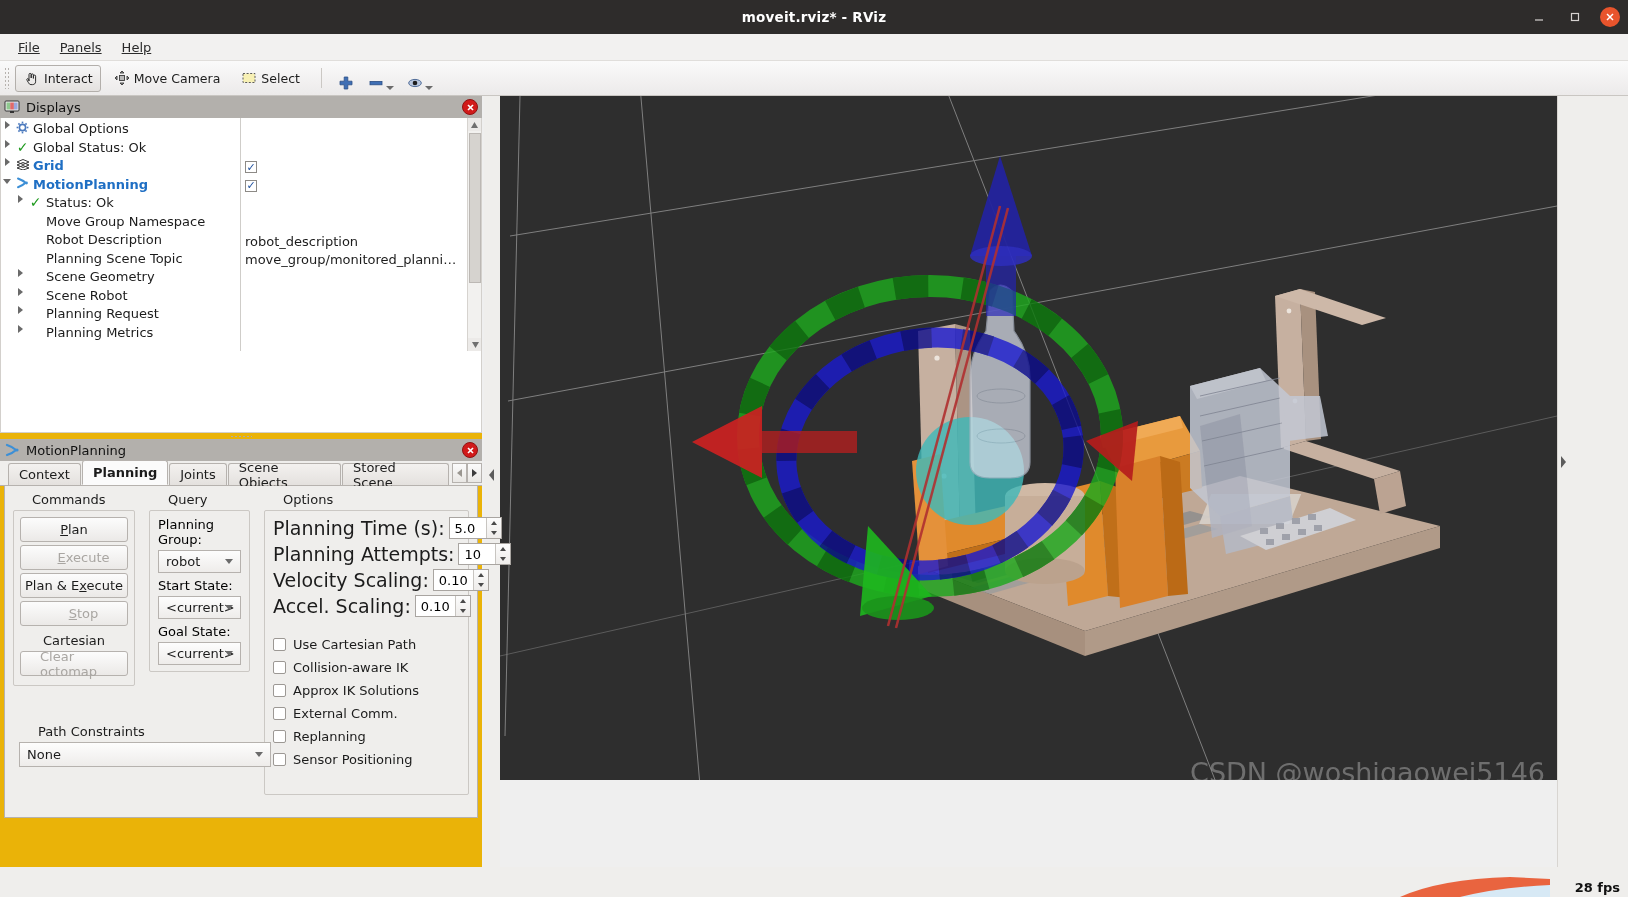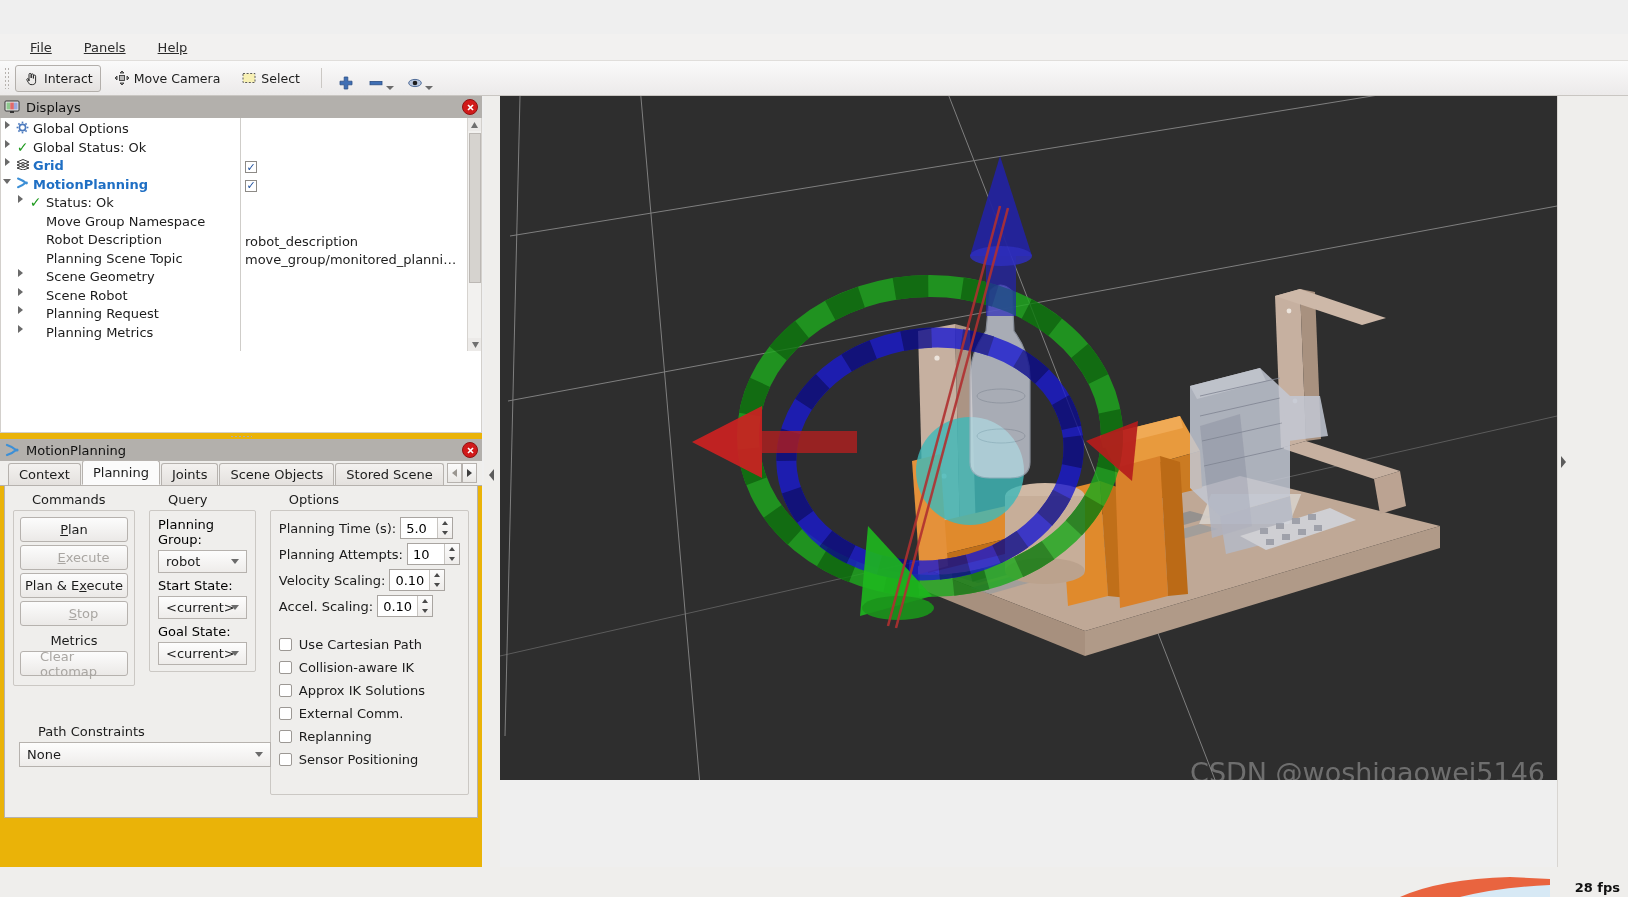--- a/index.html
+++ b/index.html
@@ -38,21 +38,21 @@
 
   
   .menubar {
     position: absolute; left: 0; top: 34px; width: 1628px; height: 27px;
     background: #f2f1f0; display: flex; align-items: center;
     padding-left: 8px; border-bottom: 1px solid #e0dedb;
   }
   .menu-item {
     padding: 3px 10px; font-size: 13px; color: #2b2b2b;
   }
-  .menu-item u { text-decoration: underline; margin-left: 12px; }
+  .menu-item u { text-decoration: underline; }
 
   
   .toolbar {
     position: absolute; left: 0; top: 61px; width: 1628px; height: 35px;
     background: linear-gradient(#fafafa, #eceaea);
     border-bottom: 1px solid #c9c6c2;
     display: flex; align-items: center; padding-left: 4px;
   }
   .tb-grip {
     width: 7px; height: 22px; margin-right: 4px;
@@ -184,21 +184,21 @@
     background: #efeeec;
   }
   .tab {
     height: 22px; padding: 0 10px; font-size: 13px; color: #1c1c1c;
     background: linear-gradient(#f3f1ef, #e4e1de);
     border: 1px solid #b6b2ae; border-bottom: none;
     border-top-left-radius: 3px; border-top-right-radius: 3px;
     display: flex; align-items: center; margin-right: 1px;
   }
   .tab.active {
-    background: #fbfbfb; height: 25px; border-bottom: 1px solid #fbfbfb;
+    background: #fbfbfb; height: 25px; border-bottom: 1px solid #fbfbfb; font-weight: bold;
   }
   .tab-navs { display: flex; margin-left: 2px; align-self: center; }
   .tab-nav {
     width: 15px; height: 20px; border: 1px solid #b6b2ae;
     background: linear-gradient(#fbfbfb, #e9e7e4);
     display: flex; align-items: center; justify-content: center;
   }
   .tri-l { width:0;height:0;border-top:4px solid transparent;border-bottom:4px solid transparent;border-right:5px solid #9a9690; }
   .tri-r { width:0;height:0;border-top:4px solid transparent;border-bottom:4px solid transparent;border-left:5px solid #3c3c3c; }
 
@@ -229,21 +229,21 @@
     display: flex; align-items: center; padding: 0 4px 0 7px;
     font-size: 13px; color: #1c1c1c; position: relative;
   }
   .combo .cb-caret {
     position: absolute; right: 7px;
     width: 0; height: 0; border-left: 4px solid transparent; border-right: 4px solid transparent;
     border-top: 5px solid #6b6b6b;
   }
 
   .opt-row { display: flex; align-items: center; margin-bottom: 4px; }
-  .opt-label { font-size: 13px; color: #1c1c1c; white-space: nowrap; }
+  .opt-label { font-size: 19px; color: #1c1c1c; white-space: nowrap; }
   .spin {
     display: flex; height: 22px; border: 1px solid #a9a5a1; background: #fff; margin-left: 4px;
   }
   .spin .val { padding: 0 5px; display: flex; align-items: center; font-size: 13px; min-width: 36px; }
   .spin .btns {
     width: 15px; border-left: 1px solid #c8c5c1;
     background: linear-gradient(#fcfcfc, #eeecea);
     display: flex; flex-direction: column;
   }
   .spin .btns div { flex: 1; display: flex; align-items: center; justify-content: center; }
@@ -300,20 +300,41 @@
   .orange-swoosh {
     position: absolute; left: 1400px; bottom: 0px; width: 150px; height: 26px;
     overflow: hidden;
   }
 </style>
 </head>
 <body>
 
 <div id="app">
 
+  <div class="titlebar">
+    <div class="title">moveit.rviz* - RViz</div>
+    <div class="win-buttons">
+      <div class="win-btn">
+        <svg width="12" height="12" viewBox="0 0 12 12">
+            <line x1="2" y1="9" x2="10" y2="9" stroke="#d6d2d0" stroke-width="1.2"></line>
+          </svg>
+      </div>
+      <div class="win-btn">
+        <svg width="12" height="12" viewBox="0 0 12 12">
+            <rect x="2.5" y="2.5" width="7" height="7" fill="none" stroke="#d6d2d0" stroke-width="1.2"></rect>
+          </svg>
+      </div>
+      <div class="win-btn close">
+        <svg width="10" height="10" viewBox="0 0 10 10">
+            <line x1="2" y1="2" x2="8" y2="8" stroke="#fff" stroke-width="1.4"></line>
+            <line x1="8" y1="2" x2="2" y2="8" stroke="#fff" stroke-width="1.4"></line>
+          </svg>
+      </div>
+    </div>
+  </div>
 
   <div class="menubar">
     <div class="menu-item"><u>File</u></div>
     <div class="menu-item"><u>Panels</u></div>
     <div class="menu-item"><u>Help</u></div>
   </div>
 
   <div class="toolbar">
     <div class="tb-grip"></div>
 
@@ -781,21 +802,21 @@
                 </div>
               <div class="cmd-btn disabled">
                   <span><u class="acc">E</u>xecute</span>
                 </div>
               <div class="cmd-btn">
                   <span>Plan &amp; E<u class="acc">x</u>ecute</span>
                 </div>
               <div class="cmd-btn disabled">
                   <span><u class="acc">S</u>top</span>
                 </div>
-              <div class="cmd-static">Metrics</div>
+              <div class="cmd-static">Cartesian</div>
               <div class="cmd-btn disabled">Clear octomap</div>
             </div>
           </div>
 
           <div style="width:130px;margin-left:14px;">
             <div class="sec-label">Query</div>
             <div class="group-box" style="padding:6px 8px;">
               <div style="font-size:13px;margin-bottom:3px;">Planning Group:</div>
               <div class="combo">
                 <span>robot</span>

